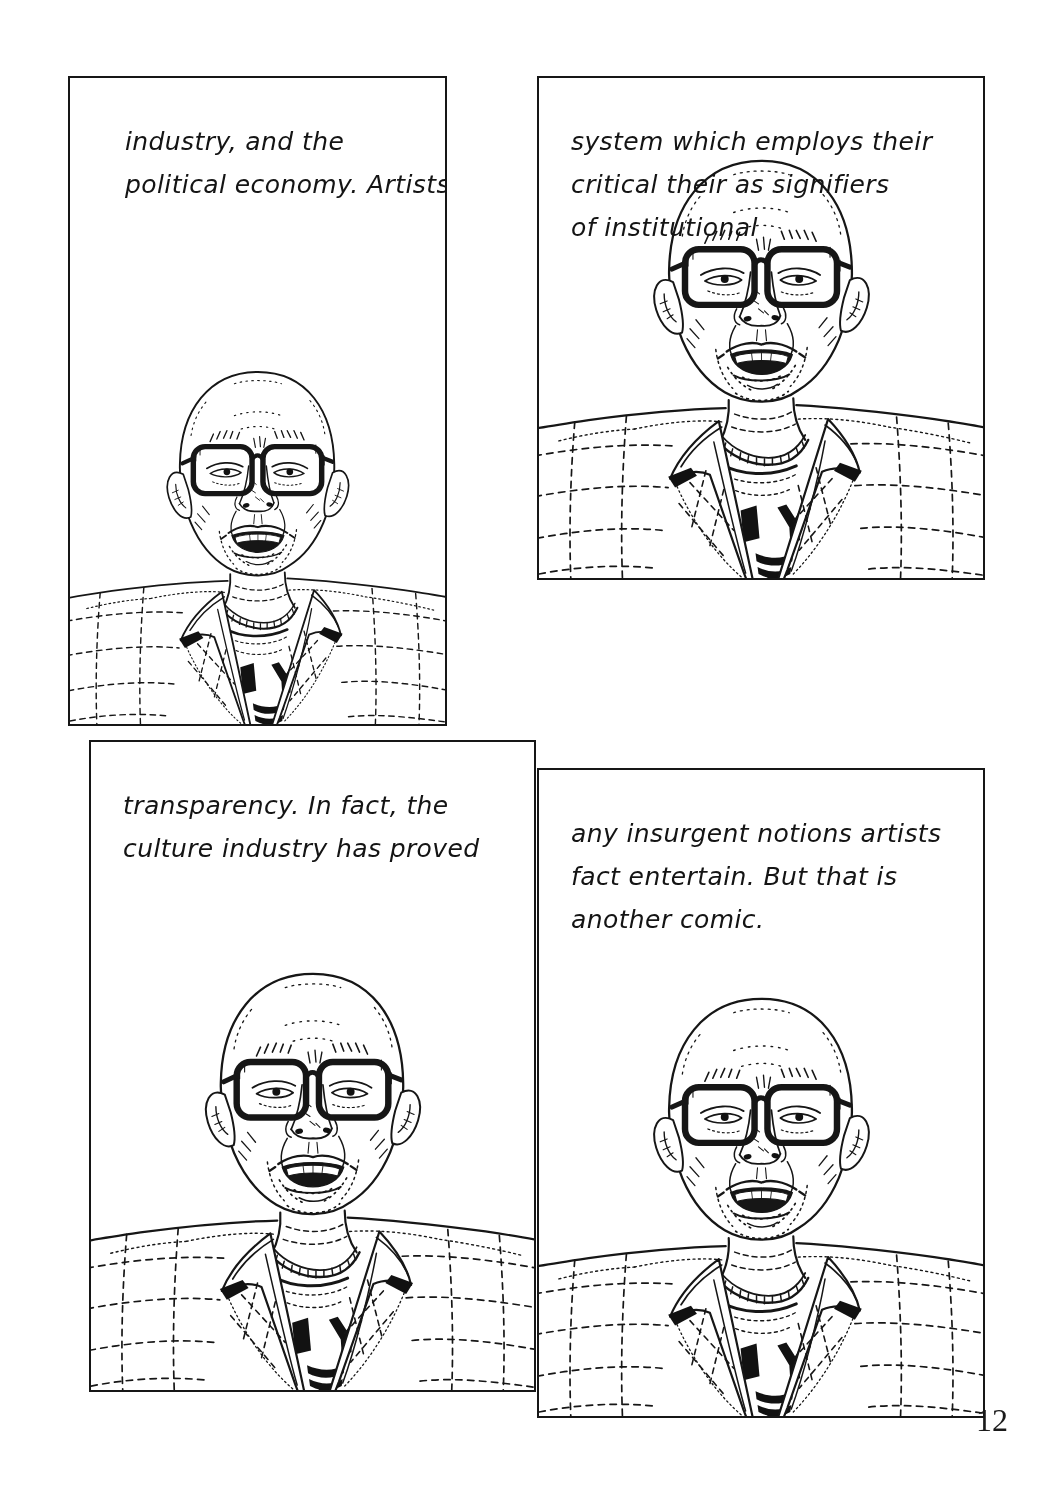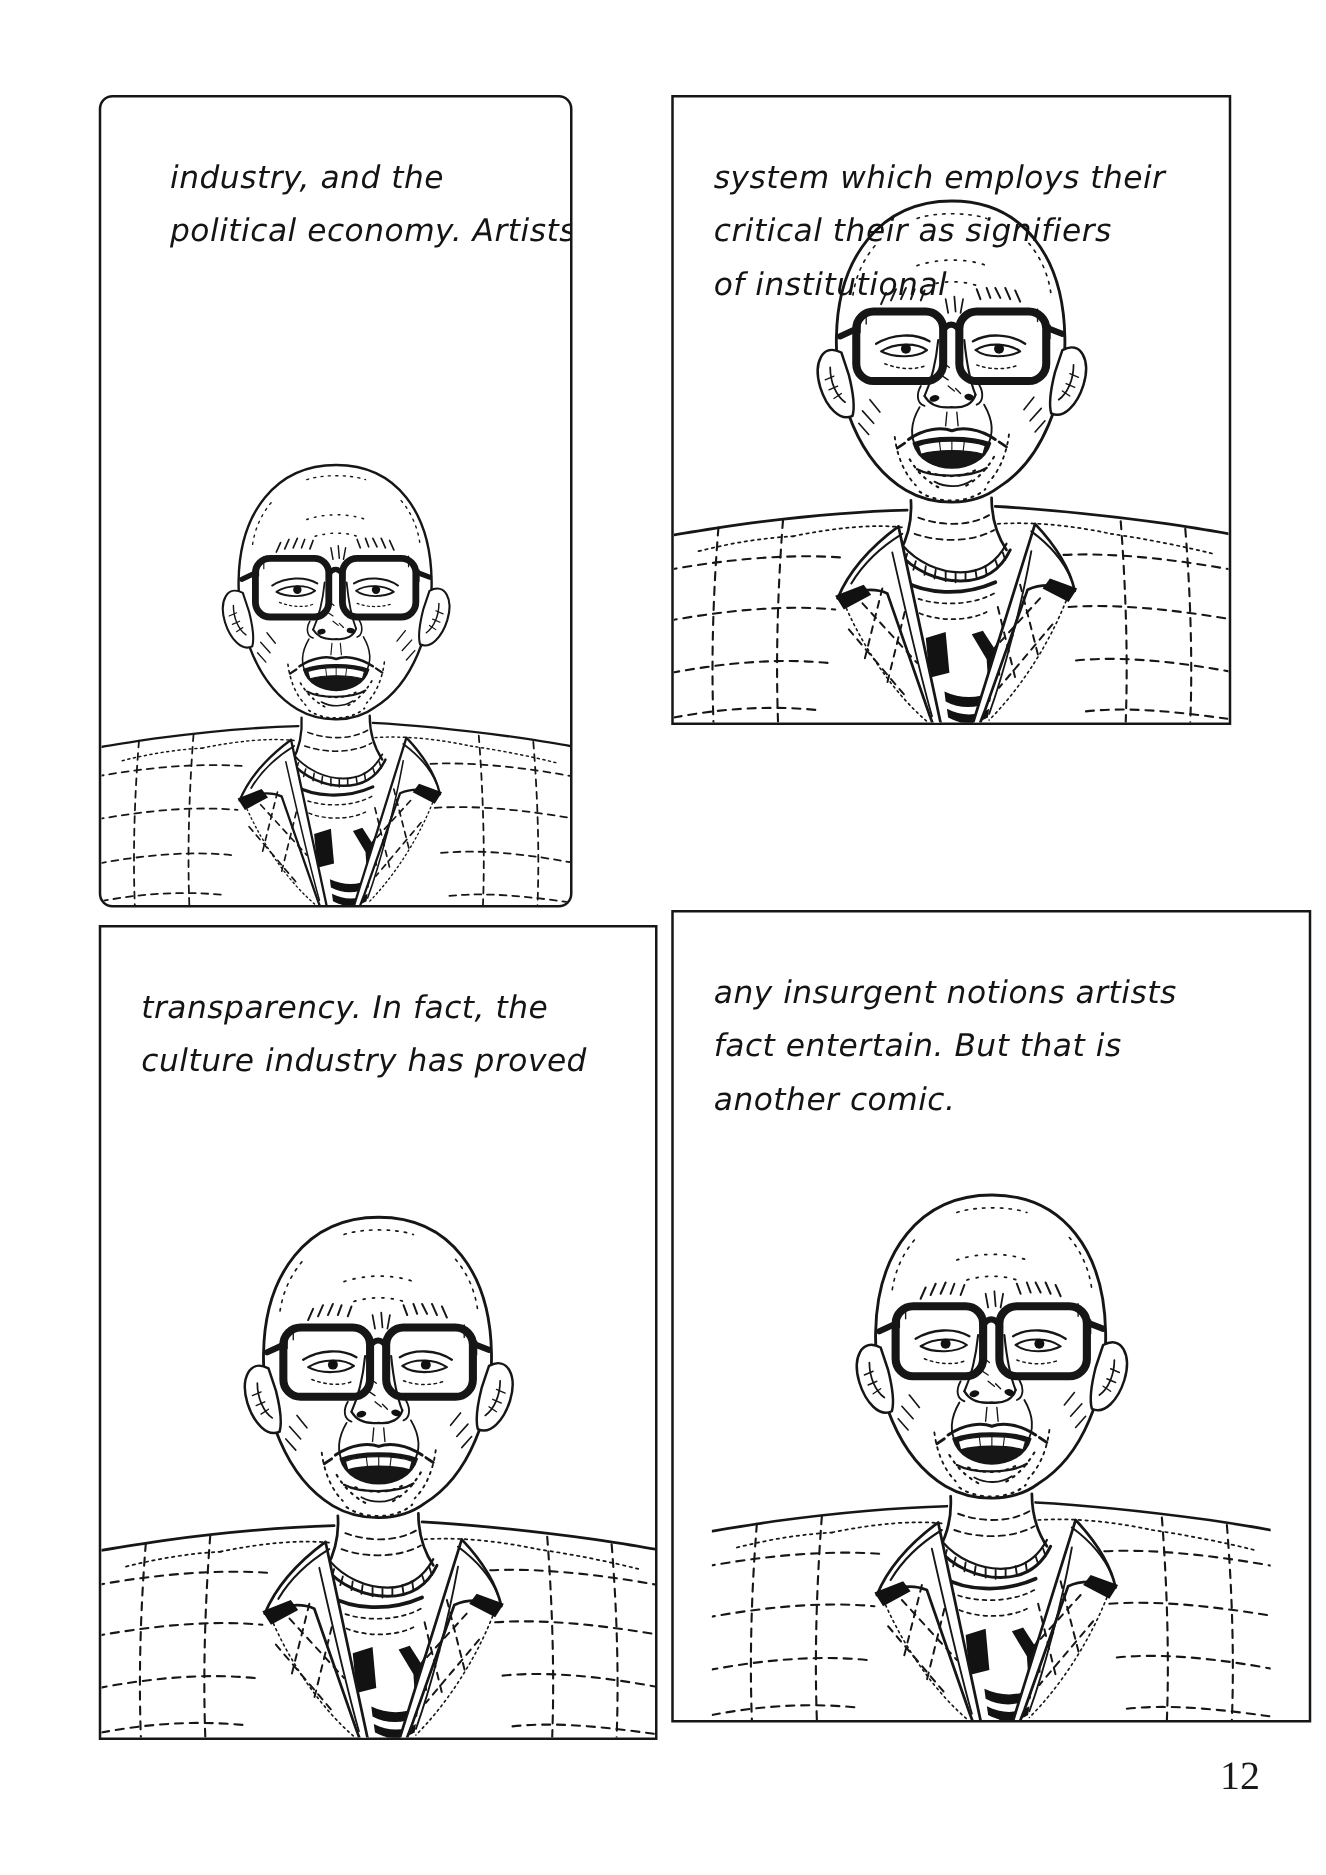--- a/index.html
+++ b/index.html
@@ -10,24 +10,24 @@
     color:#141414;
   }
   .page{position:absolute;inset:0;}
   .panel{
     position:absolute;
     background:#fff;
     border:2.5px solid #161616;
     box-sizing:border-box;
     overflow:hidden;
   }
-  #panel-1{left:79px;top:76px;width:379px;height:650px;border-radius:11px;}
+  #panel-1{left:68px;top:76px;width:379px;height:650px;}
   #panel-2{left:537px;top:76px;width:448px;height:504px;}
-  #panel-3{left:79px;top:740px;width:447px;height:652px;}
-  #panel-4{left:537px;top:728px;width:512px;height:650px;}
+  #panel-3{left:89px;top:740px;width:447px;height:652px;}
+  #panel-4{left:537px;top:768px;width:448px;height:650px;}
 
   .panel-text{
     position:absolute;top:42px;left:32px;right:10px;
     font:italic 25px/43px "DejaVu Sans",sans-serif;
     letter-spacing:.4px;
     color:#141414;
     z-index:3;
   }
   #panel-1 .panel-text{left:55px;}
   .panel-text div{white-space:nowrap;}

